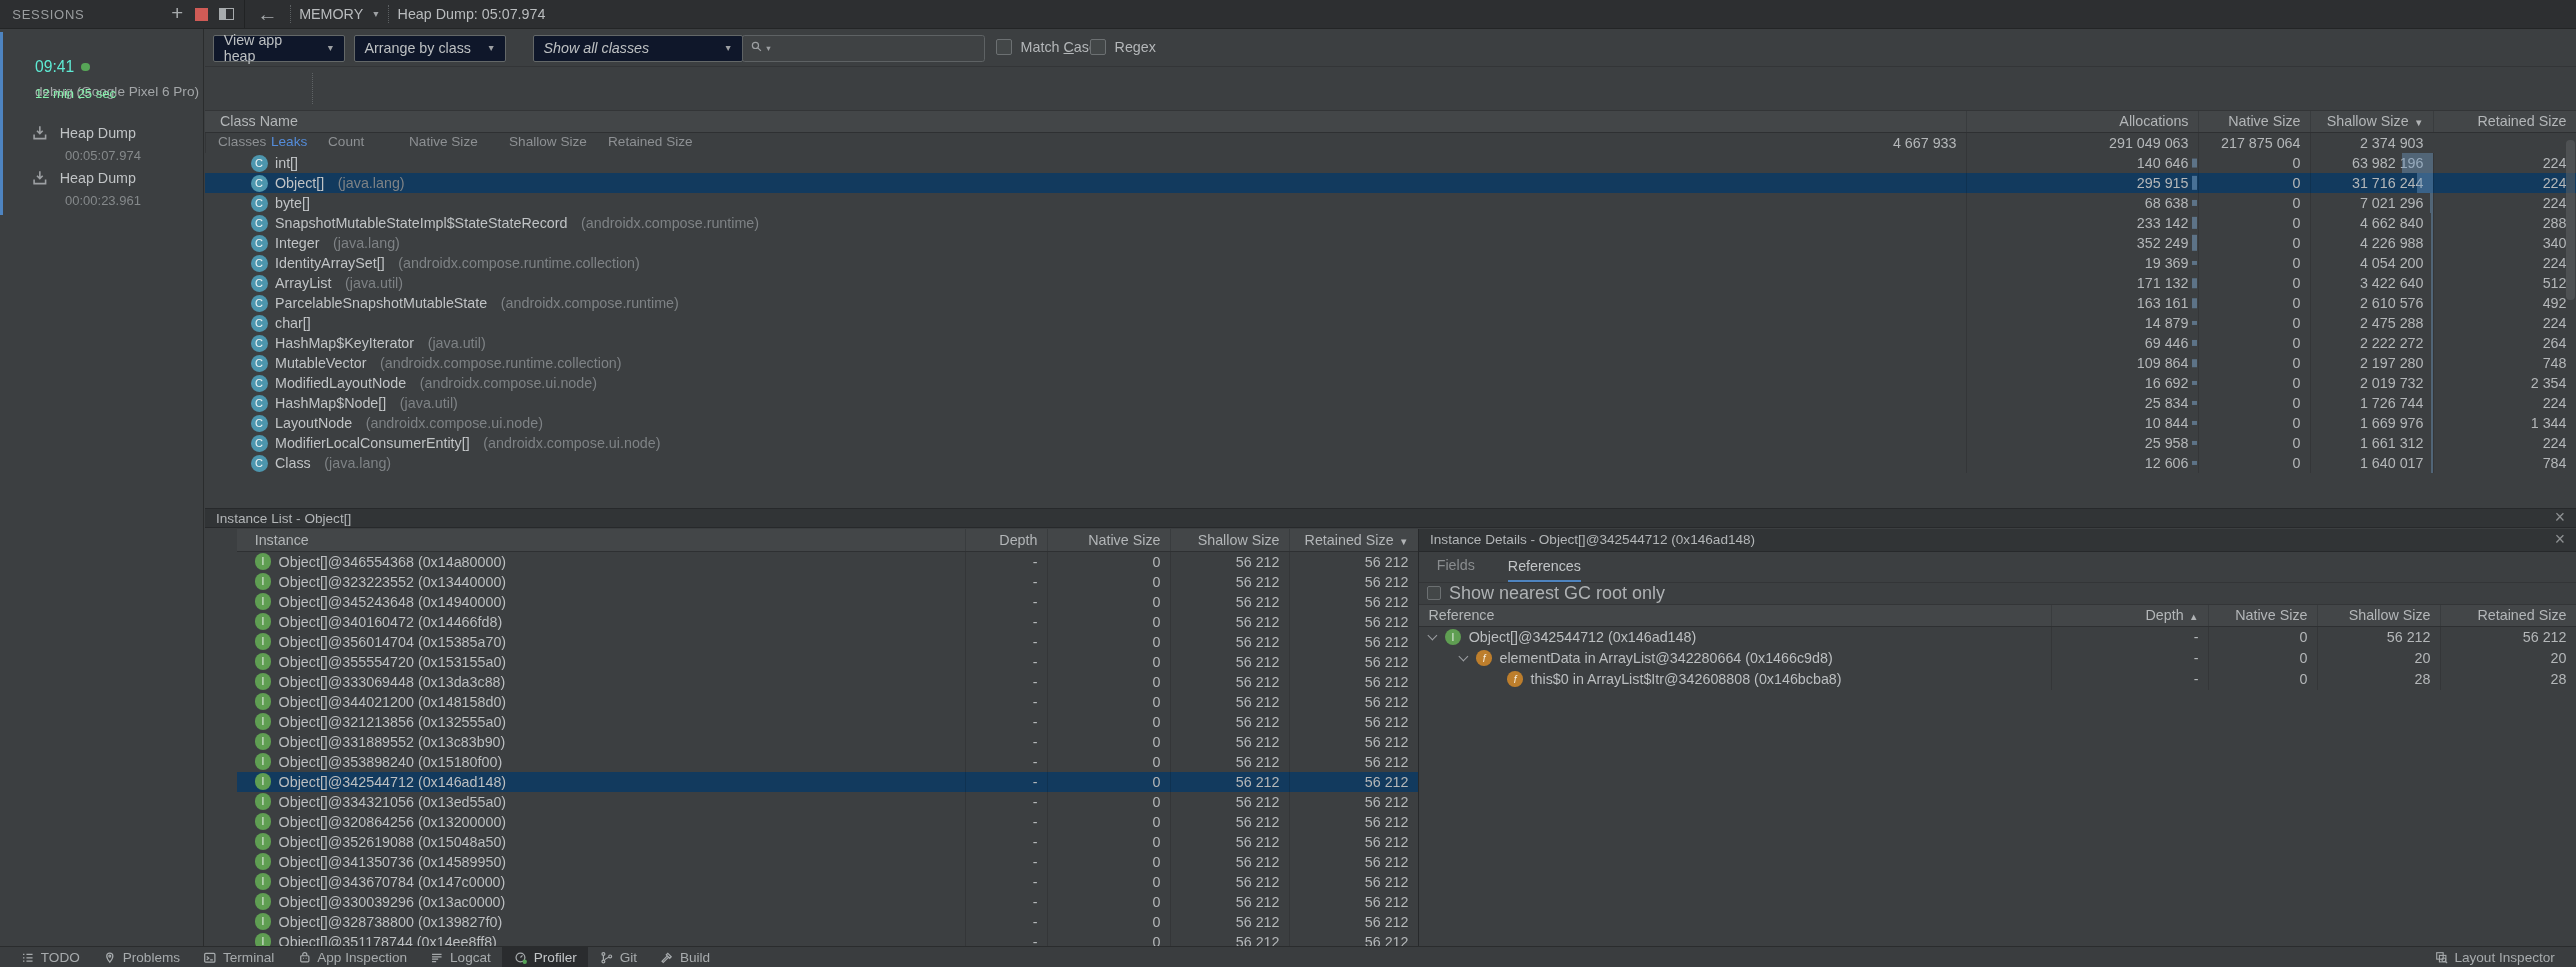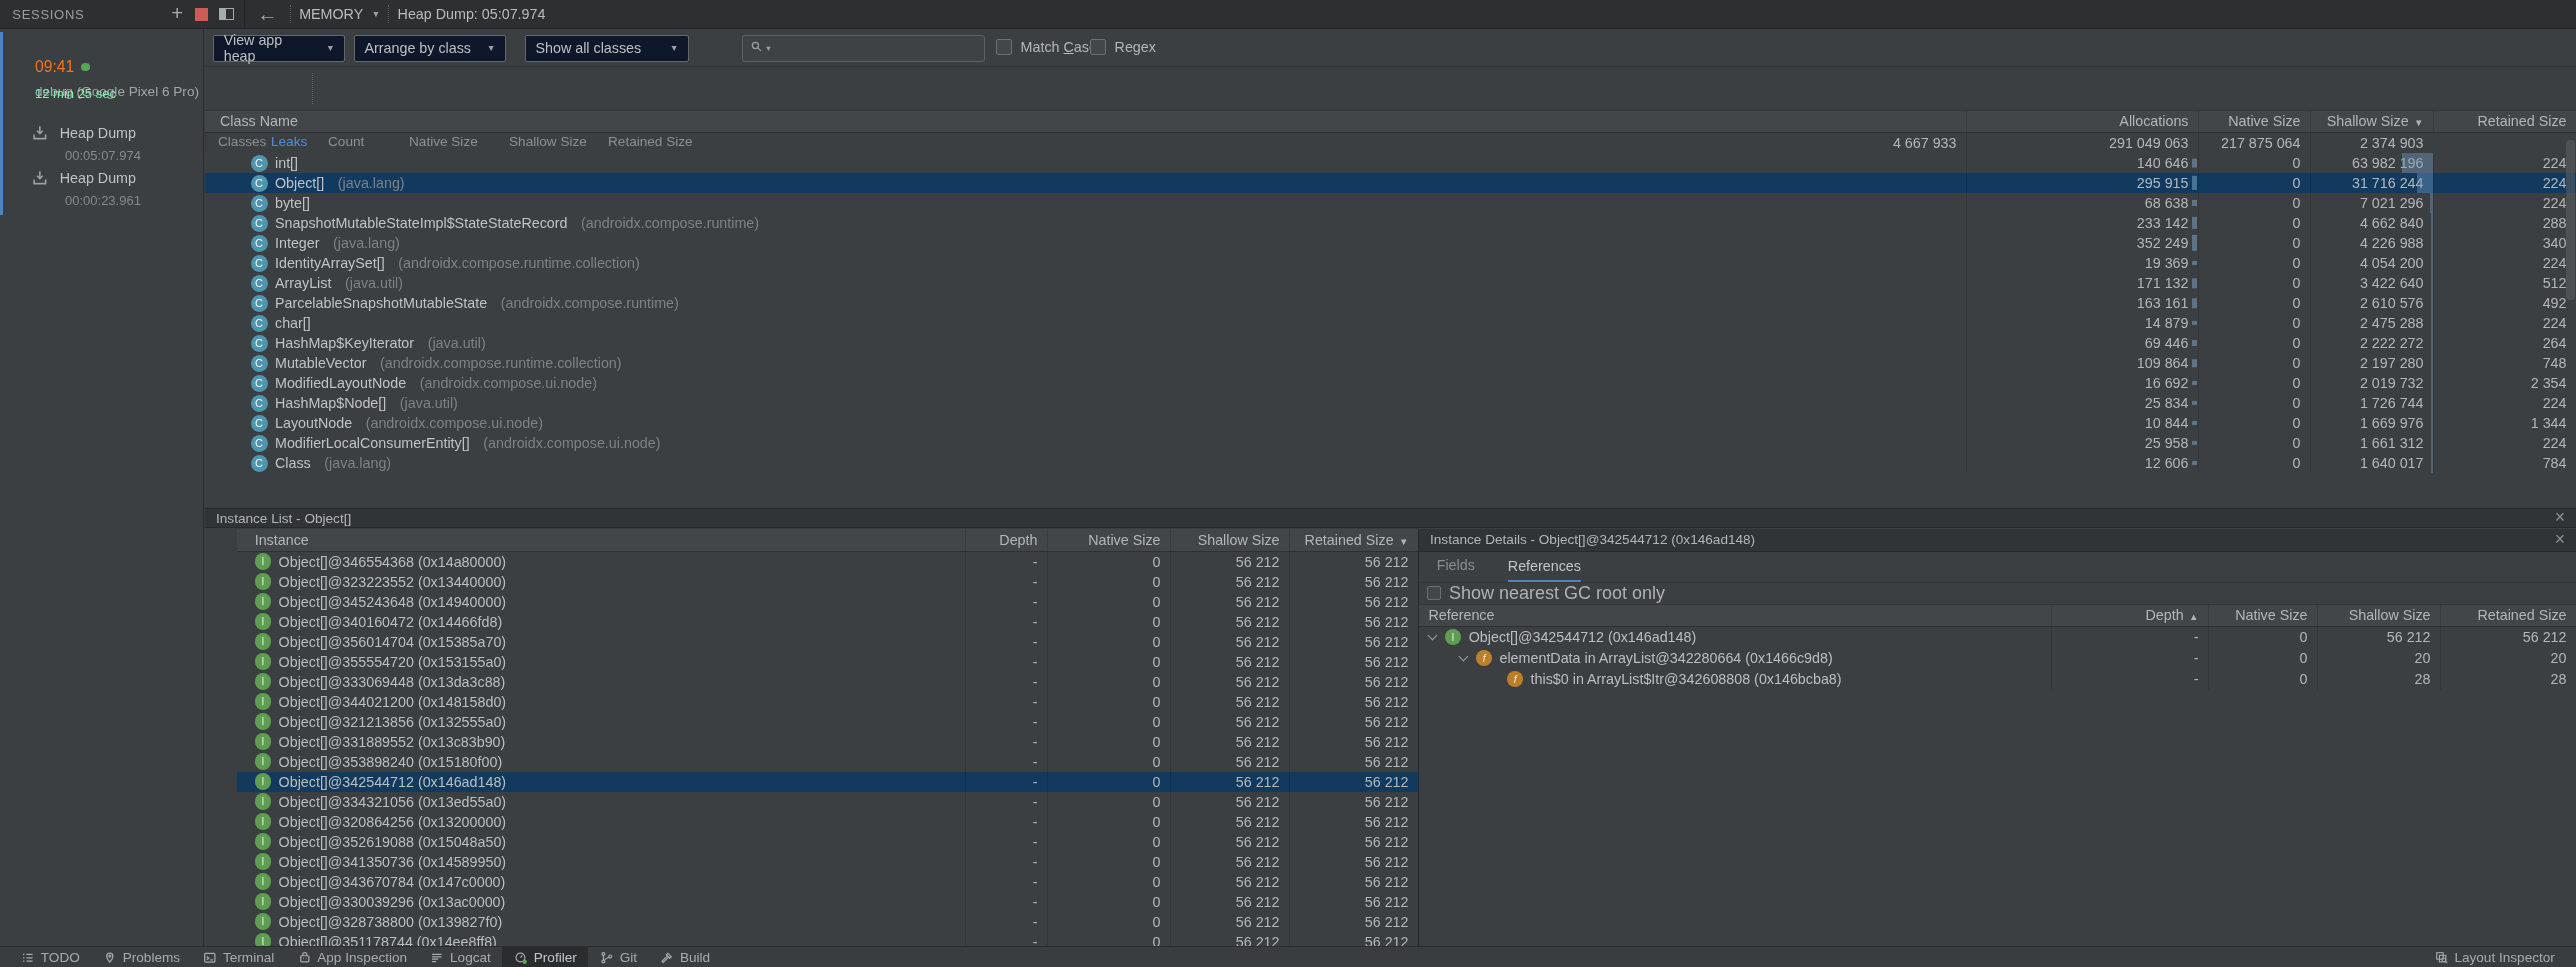--- a/index.html
+++ b/index.html
@@ -27,38 +27,38 @@
   .back-arrow { font-size:20.4px; color:#a7abad; margin:0 4.1px; line-height:1;}
   .drag-dots { height:17.7px; border-left:1.4px dotted #5c6062; margin:0 8.2px; }
   .memory-dd { display:flex; align-items:center; gap:8.2px; font-size:14.3px; color:#b9bcbe; }
   .dd-caret { font-size:8.9px; color:#9da0a3; }
   .heap-title { font-size:14.3px; color:#b9bcbe; }
 
   
   .sessions-panel { position:absolute; left:0; top:29px; width:204px; height:917px;
     background:#3c3f41; border-right:0.7px solid #2a2c2d; }
   .sess-accent { position:absolute; left:0; top:2.7px; width:3.4px; height:183px; background:var(--c-accent,#4e84c0); }
-  .sess-time { position:absolute; left:35px; top:29px; font-size:15.7px; color:#f97316; display:flex; align-items:center; gap:6.8px;}
+  .sess-time { position:absolute; left:35px; top:29px; font-size:15.7px; color:#5eead4; display:flex; align-items:center; gap:6.8px;}
   .online-dot { width:8.9px; height:8.9px; border-radius:50%; background:var(--c-online,#57a557); }
   .sess-device { position:absolute; left:35px; top:55px; font-size:13.6px; color:#a3a6a8; }
   .sess-duration { position:absolute; left:35px; top:57px; font-size:13px; color:#86efac; }
   .hd-item { position:absolute; left:31px; display:flex; align-items:center; gap:11px; font-size:14.3px; color:#c0c3c5; }
   .hd-ts { position:absolute; left:65px; font-size:13px; color:#85898b; }
   .hd-icon svg { display:block; }
 
   
   .main { position:absolute; left:205px; top:29px; width:2371px; height:917px; }
 
   .toolbar { position:absolute; left:0; right:0; top:0; height:38px; border-bottom:0.7px solid #333537; }
   .dd { position:absolute; top:5.5px; height:27px; background:#0f172a; border:0.7px solid #646868;
     border-radius:2px; display:flex; align-items:center; padding:0 9.5px; font-size:14.3px; color:#bdc0c2; }
   .dd .dd-caret { margin-left:auto; padding-left:9.5px; }
   #dd-heap    { left:8.2px;  width:132px; }
   #dd-arrange { left:149px; width:152px; }
-  #dd-filter  { left:320px; width:164px; }
+  #dd-filter  { left:328px; width:210px;font-style:italic; }
   .searchbox { position:absolute; left:537px; top:5.5px; width:243px; height:27px;
     background:#3f4244; border:0.7px solid #5e6264; border-radius:2.7px;
     display:flex; align-items:center; padding:0 6.8px; gap:1.4px; }
   .searchbox input { flex:1; background:transparent; border:none; outline:none; color:#bdc0c2; font-size:13.6px; font-family:inherit;}
   .search-caret { font-size:7.5px; color:#9da0a3; }
   .chk { position:absolute; top:9.5px; display:flex; align-items:center; gap:8.2px; font-size:14.3px; color:#b4b7b9; }
   #chk-case  { left:791px; }
   #chk-regex { left:885px; }
   .chk-box { width:16.4px; height:16.4px; background:#434748; border:0.7px solid #6c7072; border-radius:2px; }
 

